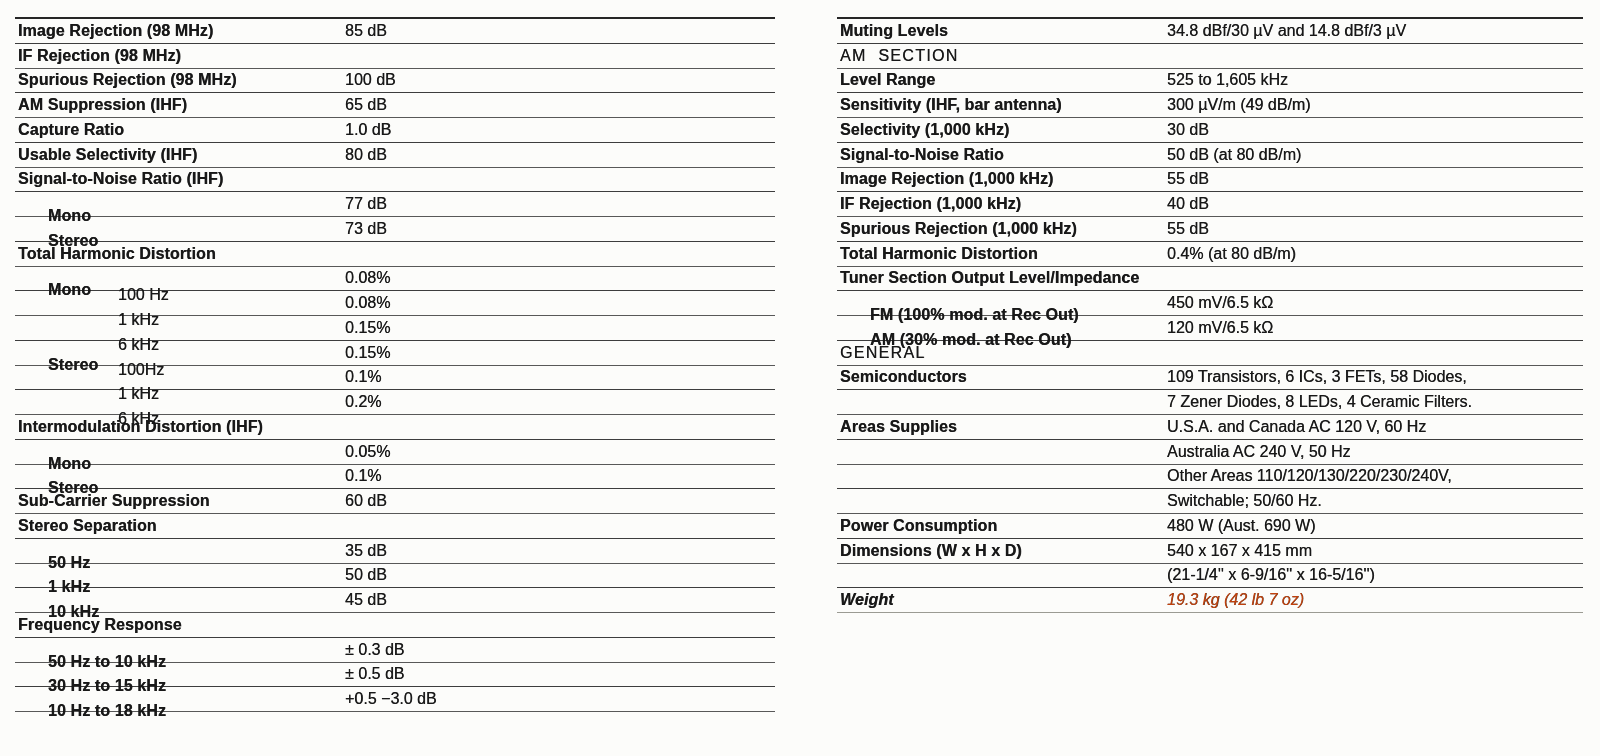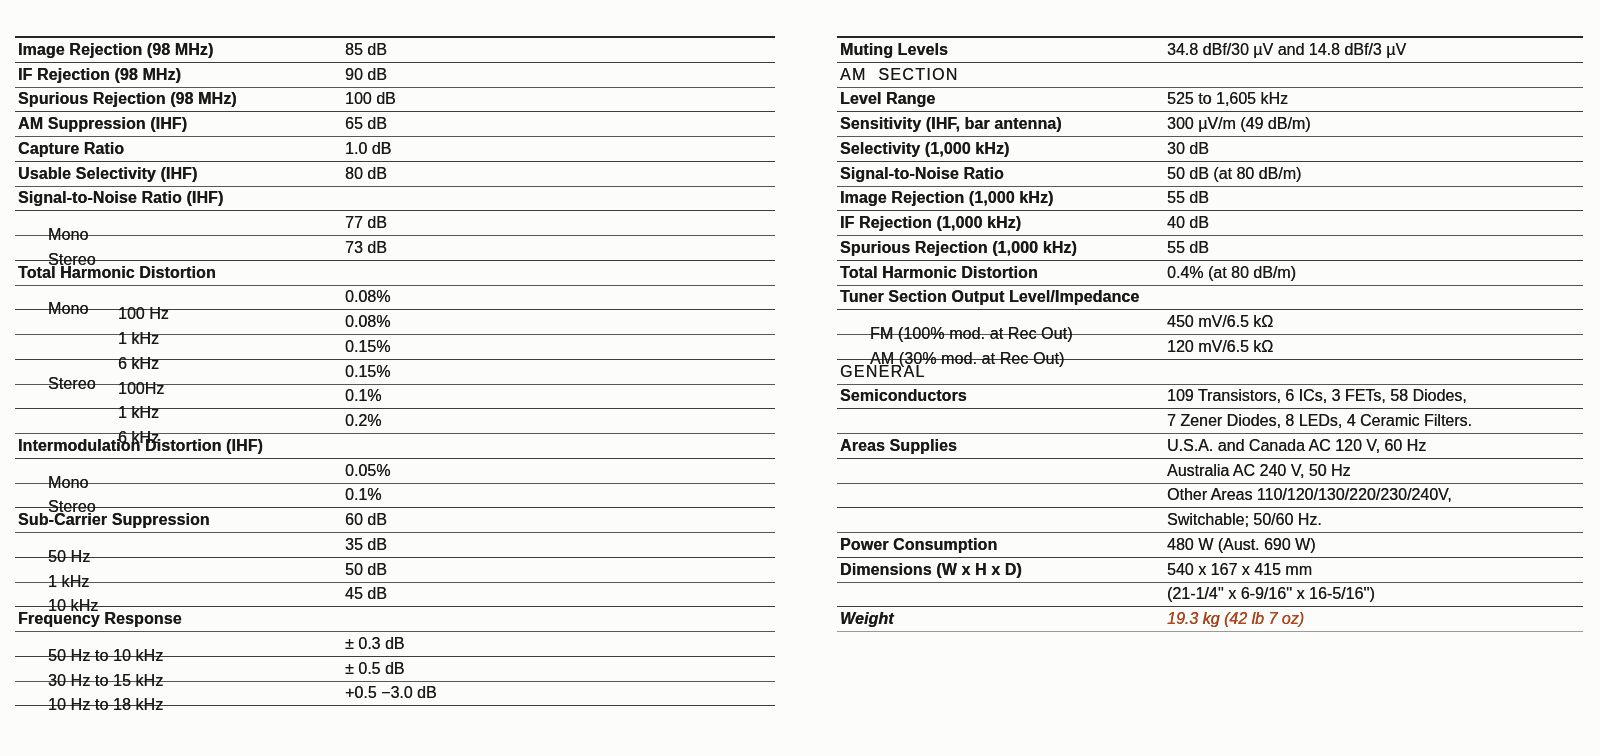--- a/index.html
+++ b/index.html
@@ -11,21 +11,21 @@
     position: relative;
     width: 1600px;
     height: 756px;
     background: #fcfcfa;
     font-family: "Liberation Sans", sans-serif;
     color: #181818;
     overflow: hidden;
   }
   .tbl {
     position: absolute;
-    top: 36px;
+    top: 17px;
     border-top: 2.4px solid #262626;
     box-sizing: border-box;
   }
   .tbl-left  { left: 15px;  width: 760px; }
   .tbl-right { left: 837px; width: 746px; }
 
   .row {
     display: flex;
     align-items: center;
     height: 24.76px;
@@ -46,21 +46,21 @@
     padding-left: 3px;
     box-sizing: border-box;
     overflow: hidden;
   }
   .row.sub .lblwrap,
   .row.sub2 .lblwrap { padding-left: 33px; }
 
   .lbl { font-weight: 700; letter-spacing: 0.1px; }
   .row.sub .lbl,
   .row.sub2 .lbl,
-  .row.cont .lbl { font-weight: 400; margin-top: 24px; }
+  .row.cont .lbl { font-weight: 700; margin-top: 24px; }
   .row.sub2 .lbl { flex: 0 0 70px; }
   .lbl2 { font-weight: 400; margin-top: 34px; }
 
   .row.section .lbl {
     font-weight: 400;
     letter-spacing: 1.3px;
     word-spacing: 6px;
   }
 
   .val { flex: 1 1 auto; font-weight: 400; }
@@ -77,21 +77,20 @@
       <div class="row spec">
         <div class="lblwrap">
           <span class="lbl">Image Rejection (98 MHz)</span>
         </div>
         <span class="val">85 dB</span>
       </div>
       <div class="row spec">
         <div class="lblwrap">
           <span class="lbl">IF Rejection (98 MHz)</span>
         </div>
-        <span class="val">90 dB</span>
       </div>
       <div class="row spec">
         <div class="lblwrap">
           <span class="lbl">Spurious Rejection (98 MHz)</span>
         </div>
         <span class="val">100 dB</span>
       </div>
       <div class="row spec">
         <div class="lblwrap">
           <span class="lbl">AM Suppression (IHF)</span>
@@ -193,20 +192,26 @@
           <span class="lbl">Stereo</span>
         </div>
         <span class="val">0.1%</span>
       </div>
       <div class="row spec">
         <div class="lblwrap">
           <span class="lbl">Sub-Carrier Suppression</span>
         </div>
         <span class="val">60 dB</span>
       </div>
+      <div class="row group">
+        <div class="lblwrap">
+          <span class="lbl">Stereo Separation</span>
+        </div>
+        <span class="val"></span>
+      </div>
       <div class="row sub">
         <div class="lblwrap">
           <span class="lbl">50 Hz</span>
         </div>
         <span class="val">35 dB</span>
       </div>
       <div class="row sub">
         <div class="lblwrap">
           <span class="lbl">1 kHz</span>
         </div>

